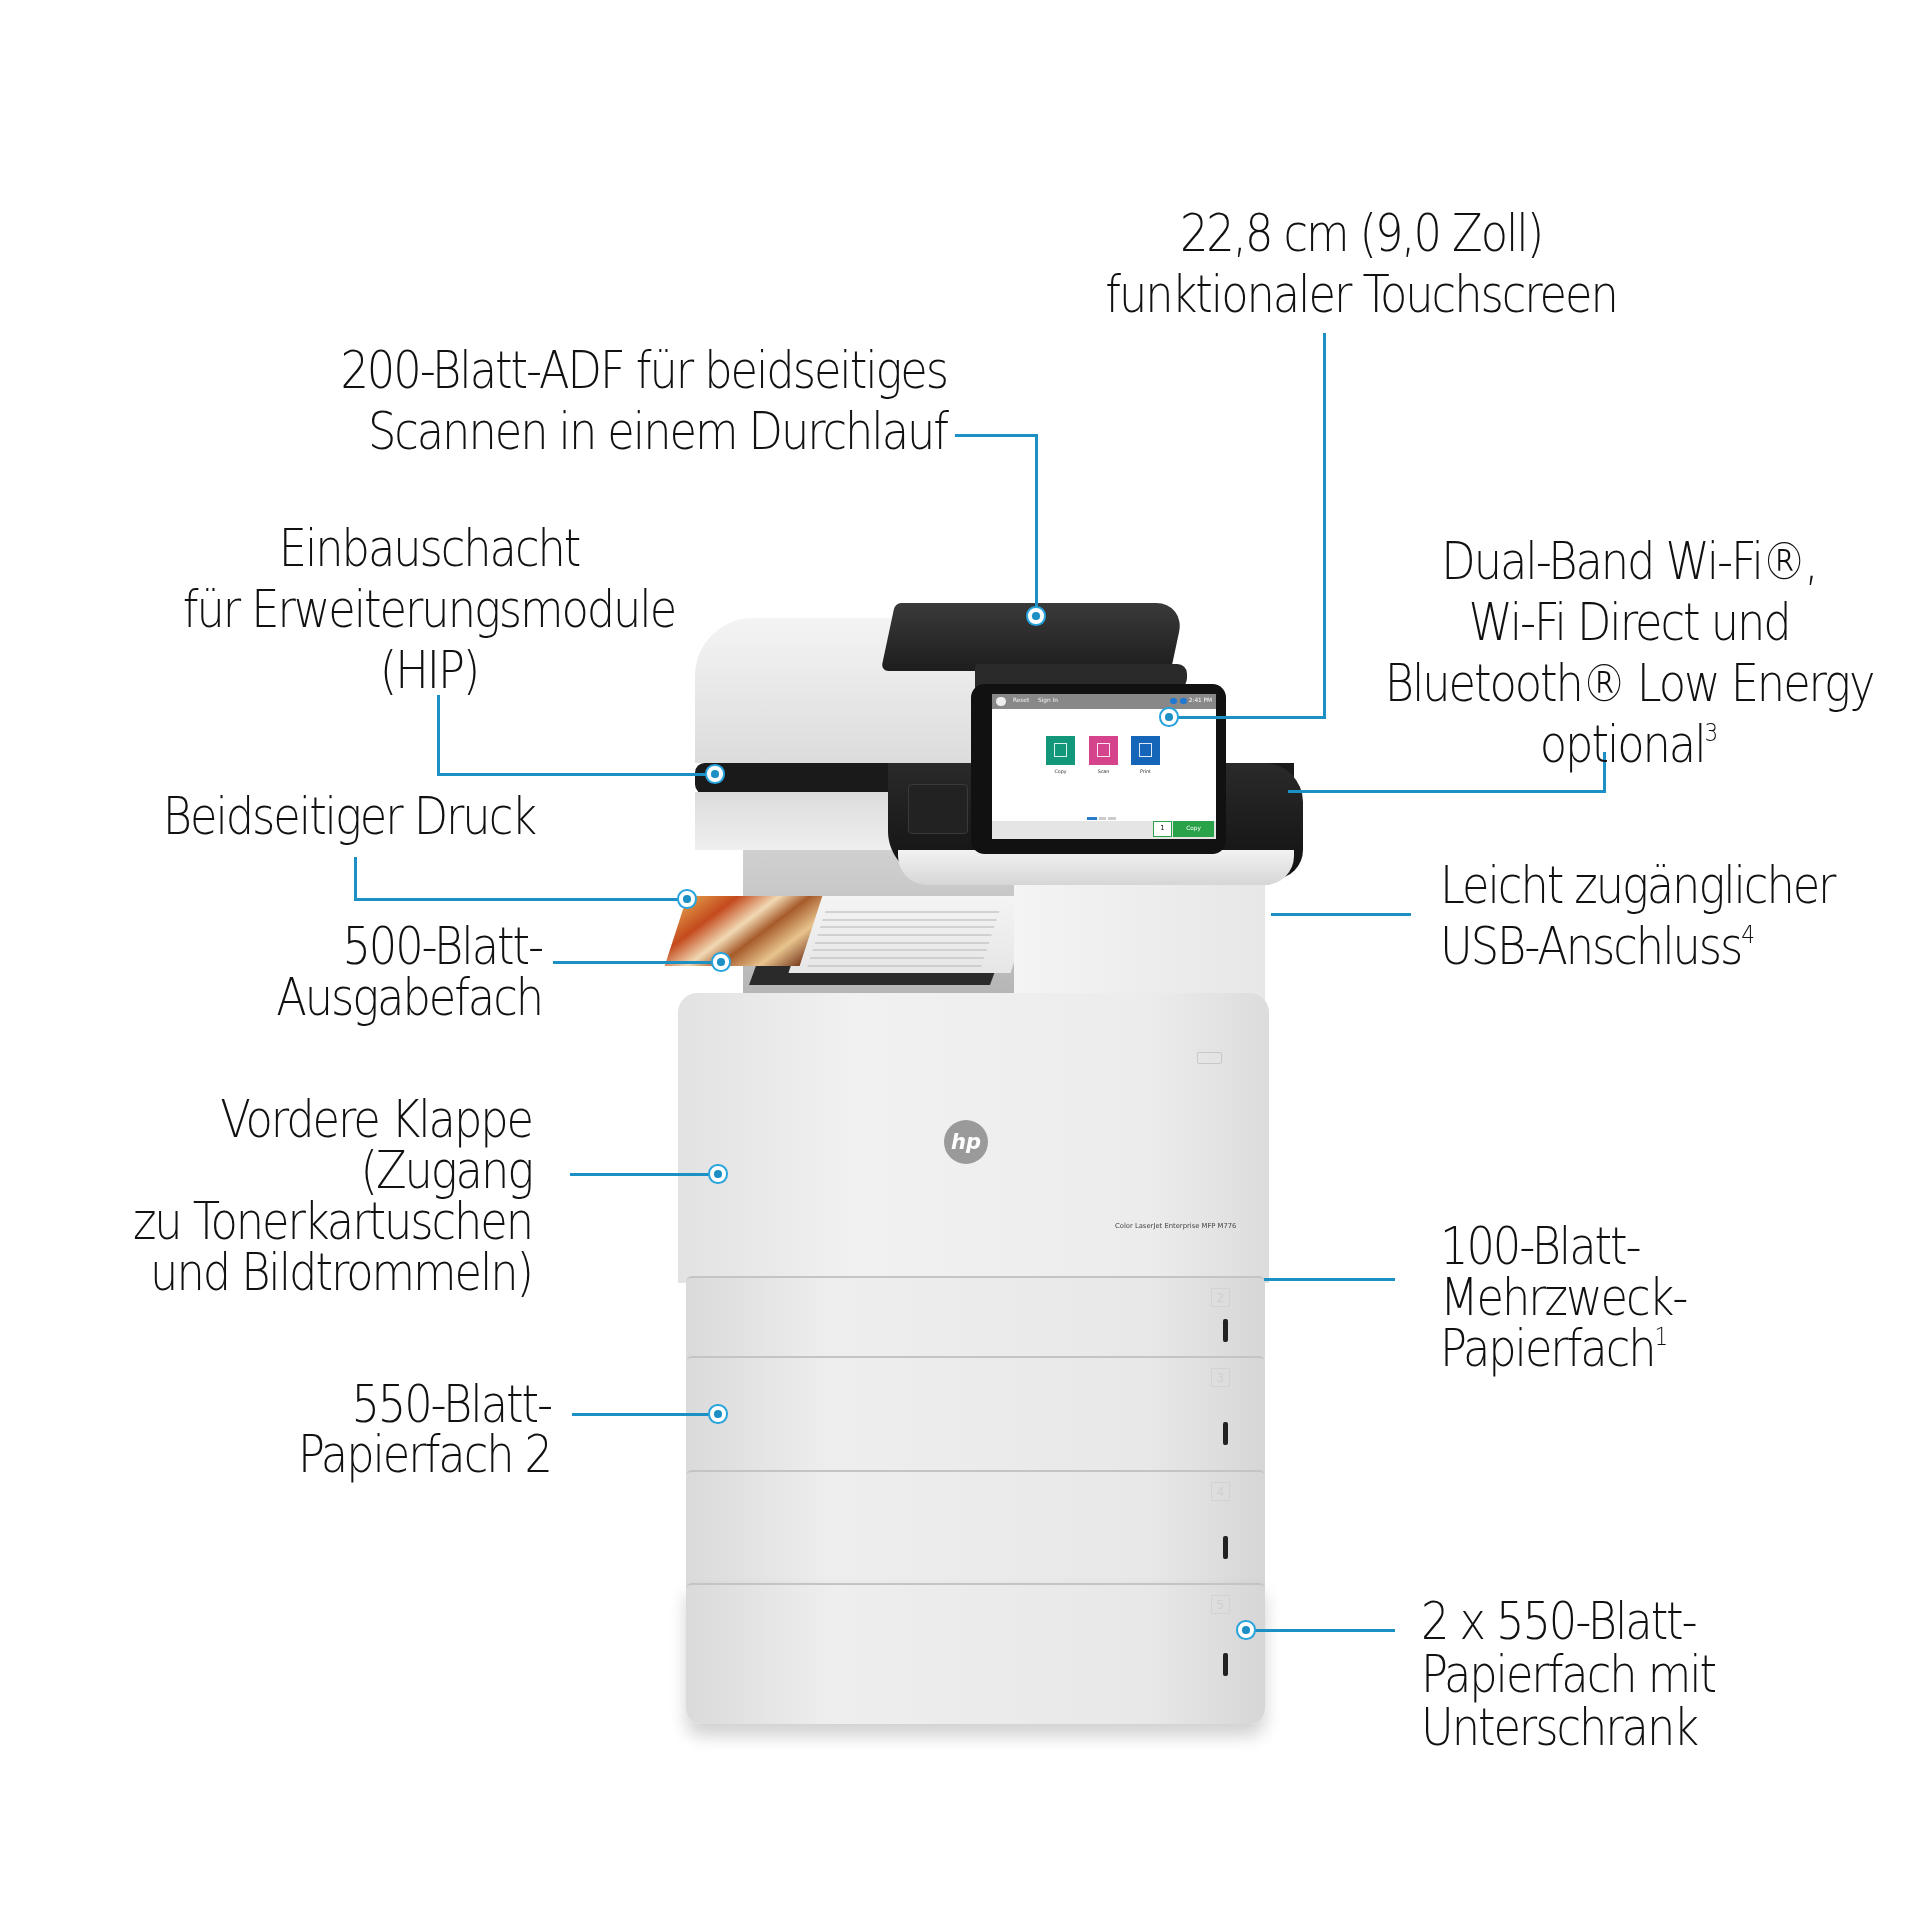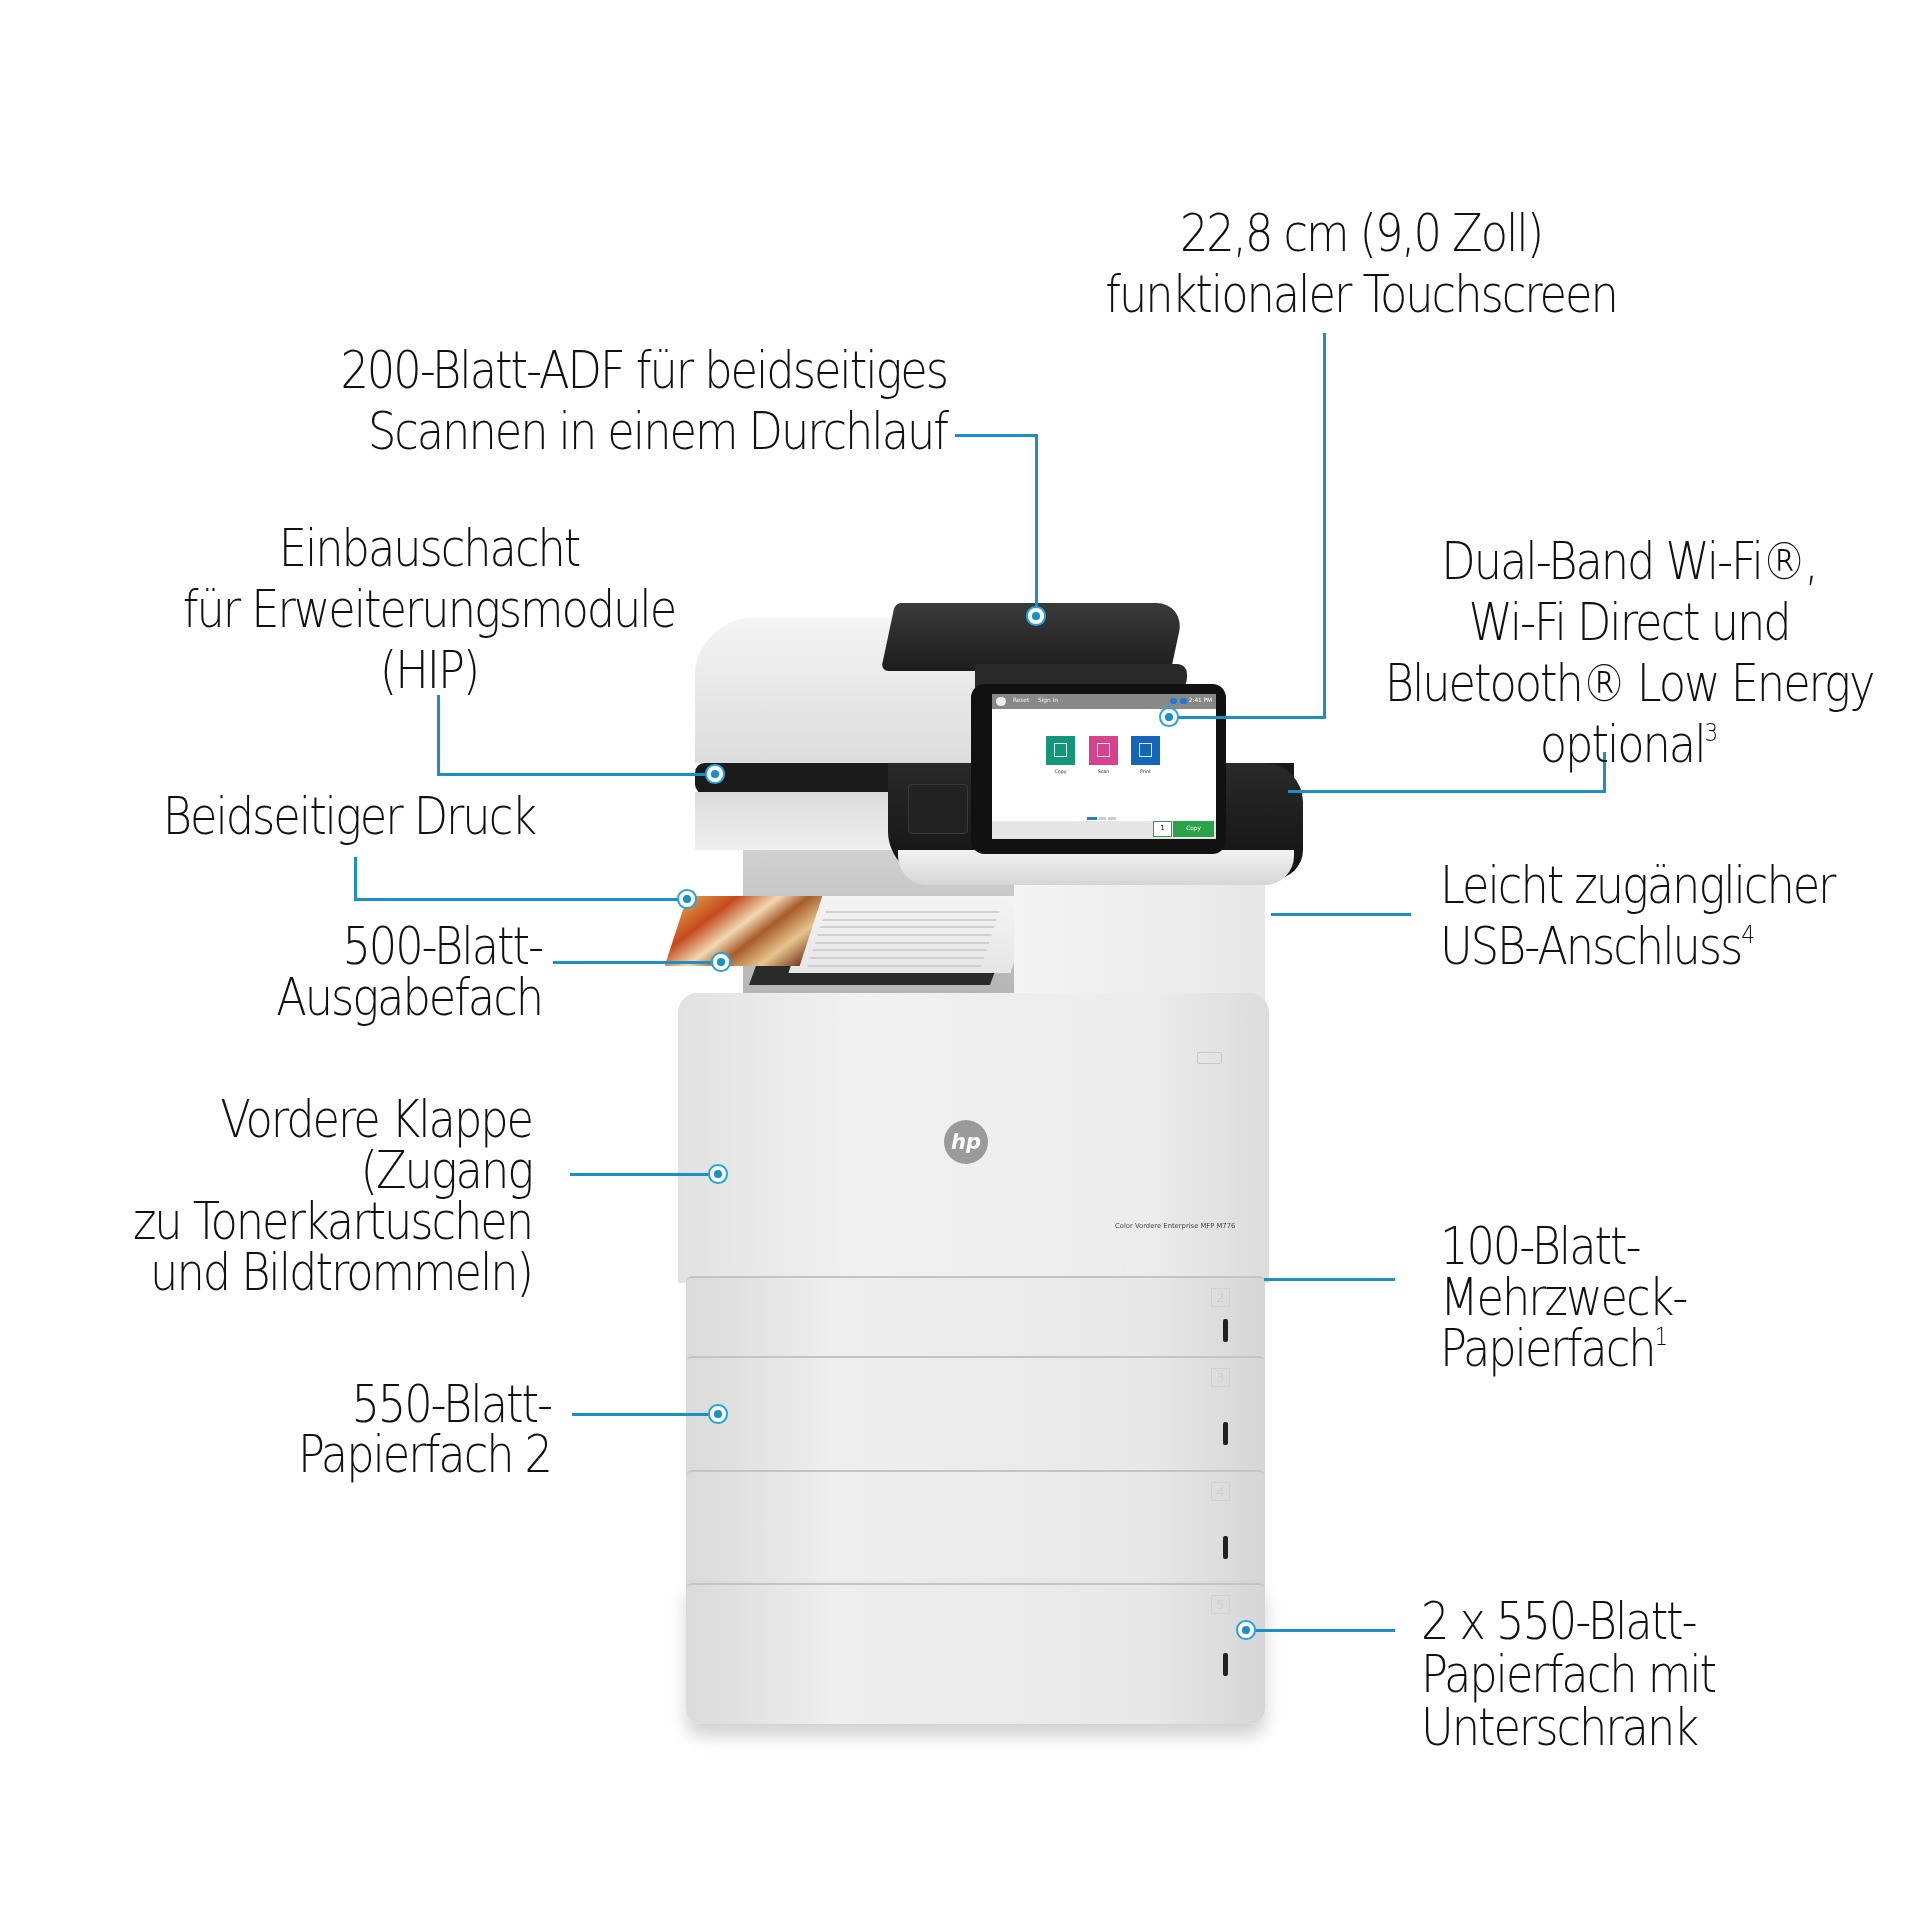--- a/index.html
+++ b/index.html
@@ -121,21 +121,21 @@
       <div class="s-bottom">
         <div class="s-count">1</div>
         <div class="s-copy">Copy</div>
       </div>
     </div>
   </div>
 
   <div class="part main-body"></div>
   <div class="part usb-slot"></div>
   <div class="part hp-logo">hp</div>
-  <div class="part model-text">Color Vordere Enterprise MFP M776</div>
+  <div class="part model-text">Color LaserJet Enterprise MFP M776</div>
 
   <div class="part tray" style="top:1276px;height:81px">
     <div class="tray-num">2</div>
     <div class="tray-handle" style="top:41px"></div>
   </div>
   <div class="part tray" style="top:1356px;height:116px">
     <div class="tray-num">3</div>
     <div class="tray-handle" style="top:64px"></div>
   </div>
   <div class="part tray" style="top:1470px;height:116px">

